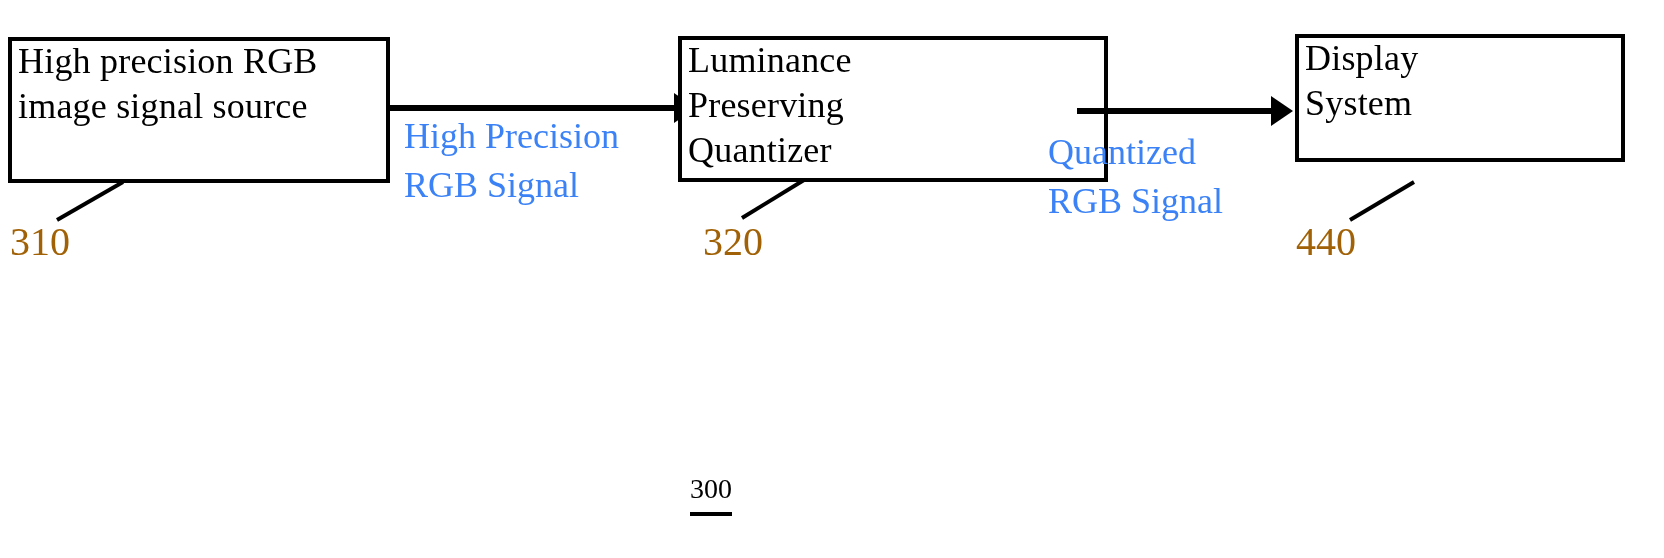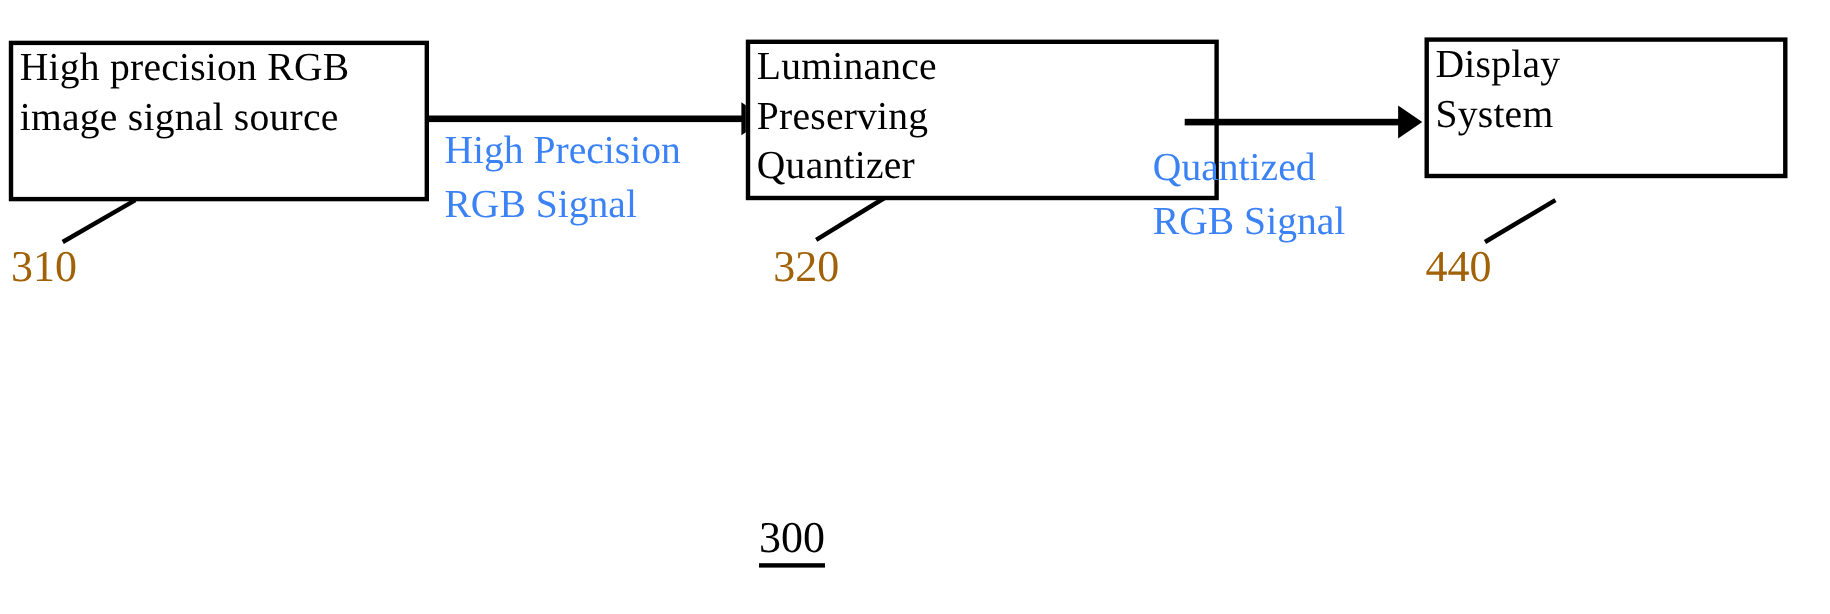--- a/index.html
+++ b/index.html
@@ -96,21 +96,21 @@
   }
   #ref-310 { left: 10px;   top: 222px; }
   #ref-320 { left: 692px;  top: 222px; margin-left: 11px; }
   #ref-330 { left: 1296px; top: 222px; }
 
   
   #figure-number {
     position: absolute;
     left: 690px;
     top: 468px;
-    font-size: 40px;
+    font-size: 28px;
     line-height: 42px;
     color: #000000;
     border-bottom: 4px solid #000000;
     padding-bottom: 2px;
   }
 </style>
 </head>
 <body>
 
 <div id="figure-root">

